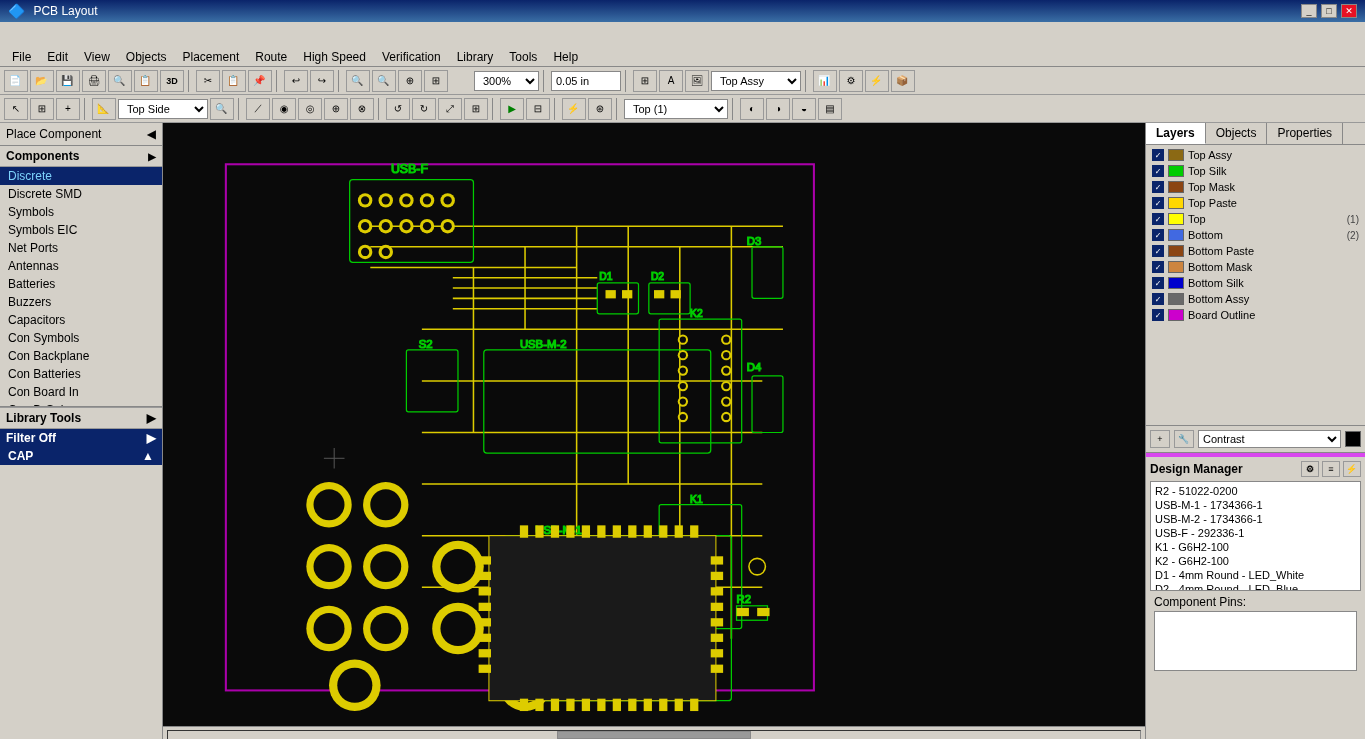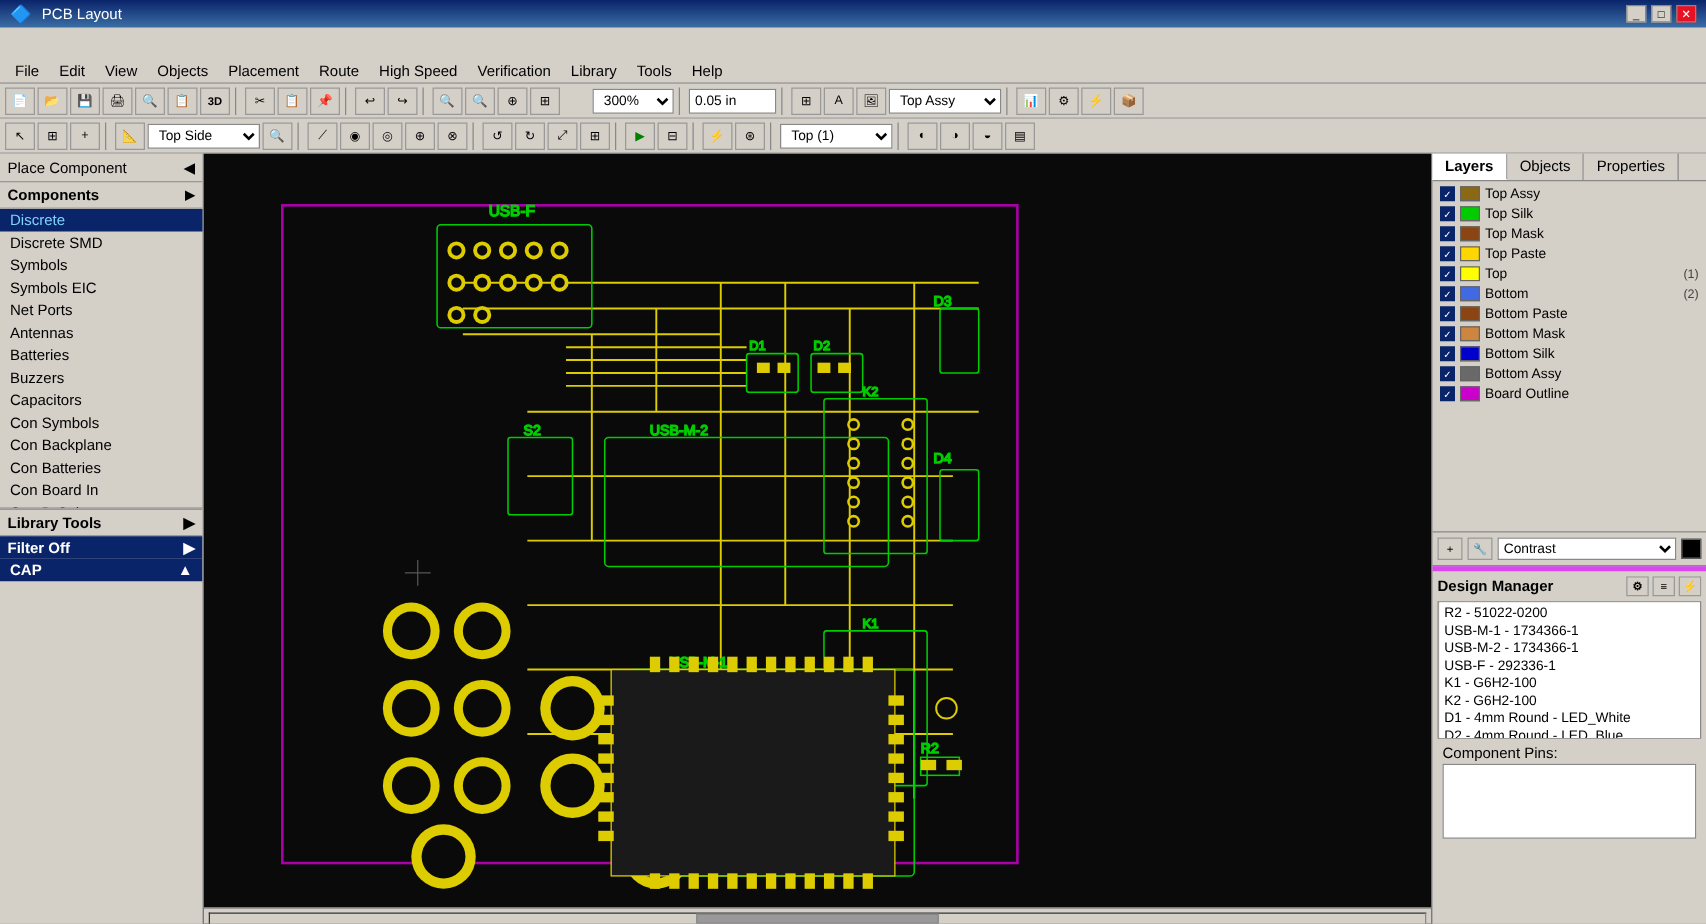--- a/index.html
+++ b/index.html
@@ -431,21 +431,21 @@
   <div class="tb-btn">↻</div>
   <div class="tb-btn">⤢</div>
   <div class="tb-btn">⊞</div>
   <div class="tb-separator"></div>
   <div class="tb-btn" style="color:green;">▶</div>
   <div class="tb-btn">⊟</div>
   <div class="tb-separator"></div>
   <div class="tb-btn">⚡</div>
   <div class="tb-btn">⊛</div>
   <div class="tb-separator"></div>
-  <select class="tb-dropdown" style="width:90px;">
+  <select class="tb-dropdown" style="width:104px;">
     <option>Top (1)</option>
     <option>Bottom (2)</option>
   </select>
   <div class="tb-separator"></div>
   <div class="tb-btn">◐</div>
   <div class="tb-btn">◑</div>
   <div class="tb-btn">◒</div>
   <div class="tb-btn">▤</div>
 </div>
 

